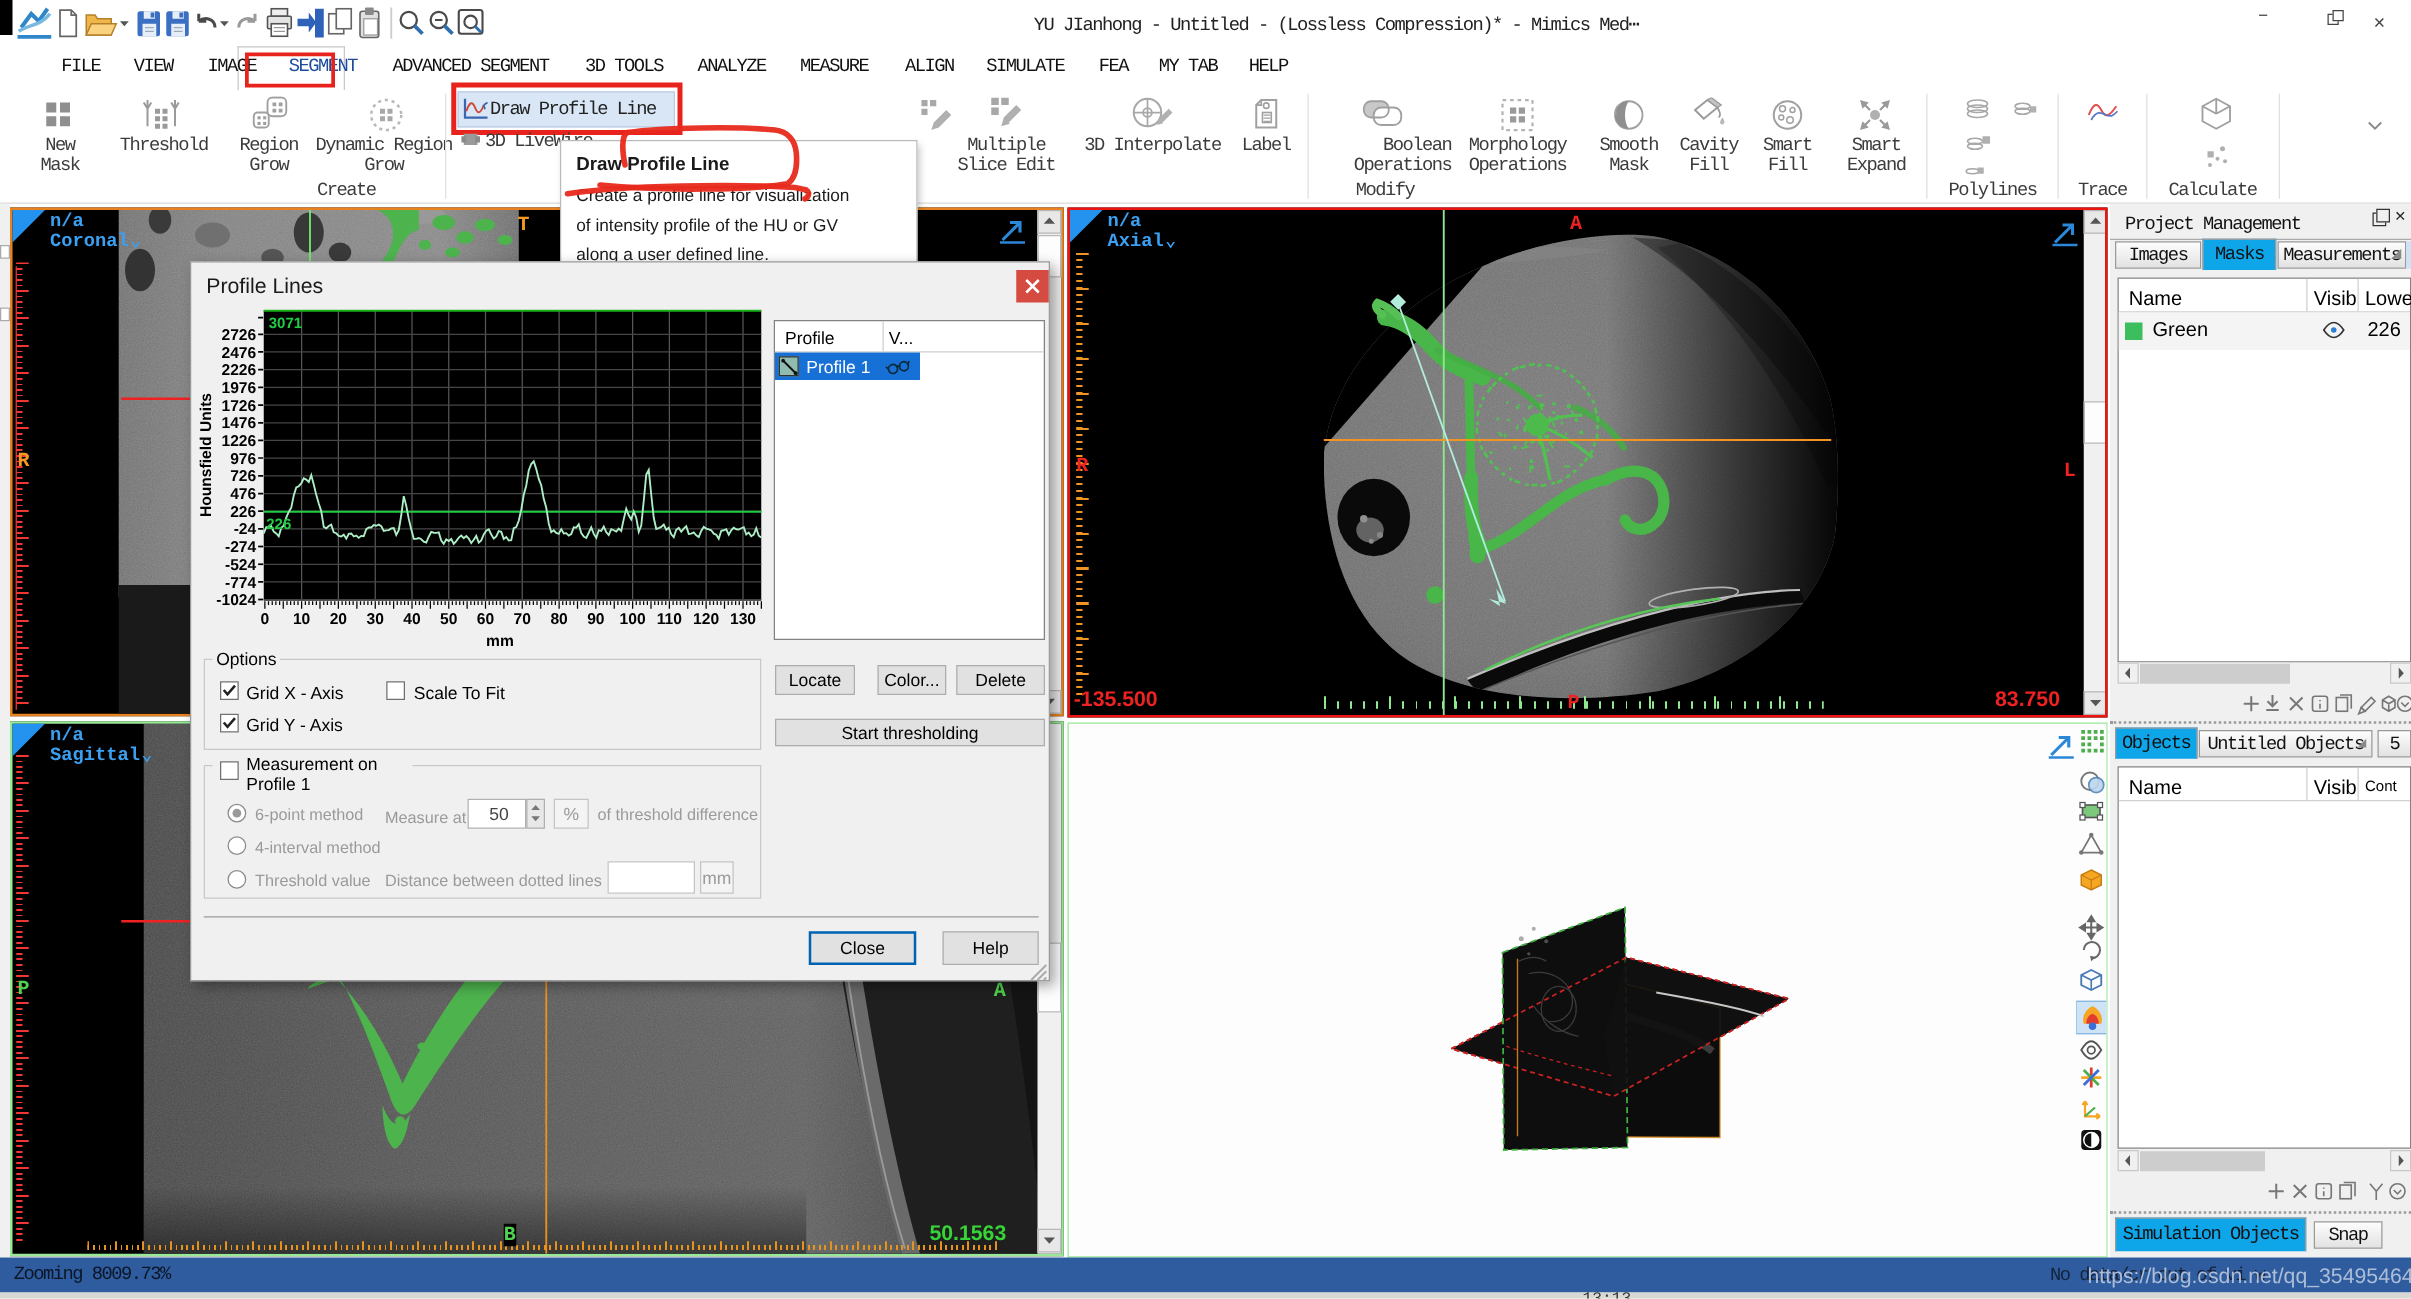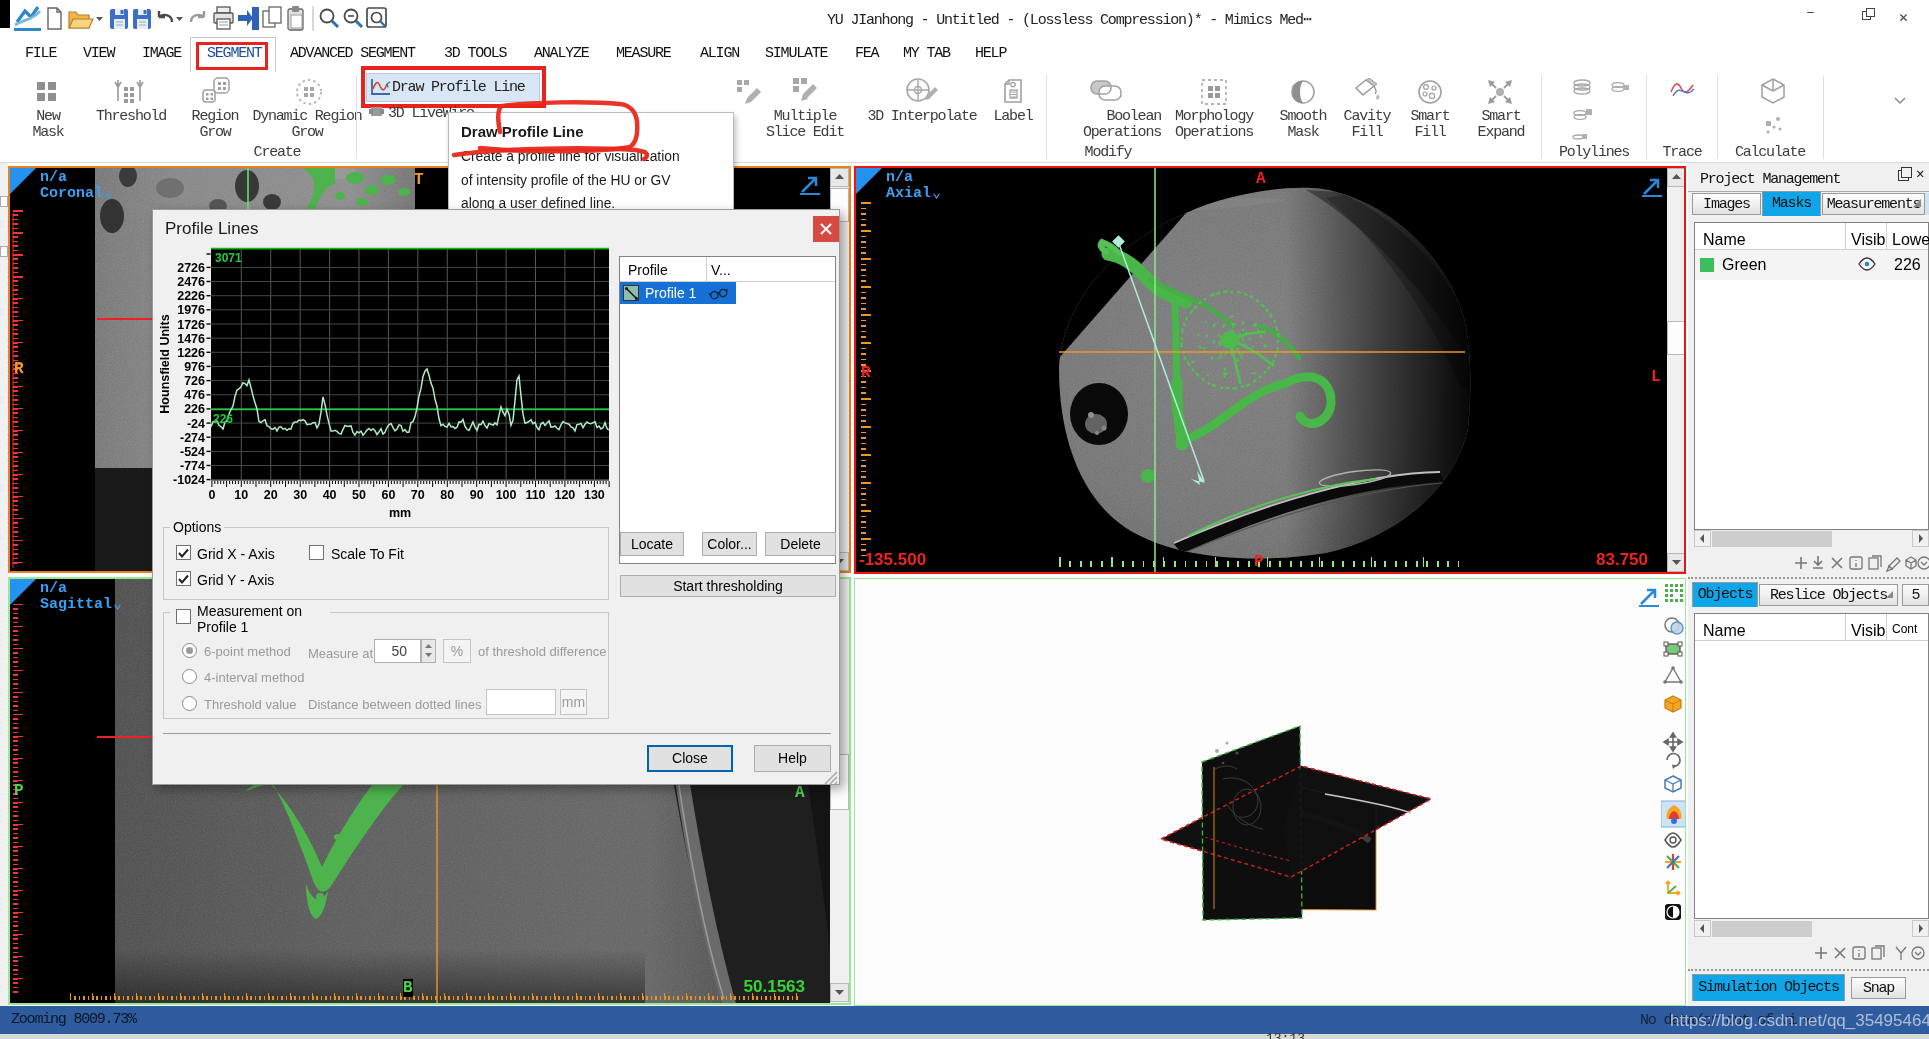--- a/index.html
+++ b/index.html
@@ -5,21 +5,21 @@
   * { margin:0; padding:0; box-sizing:border-box; }
   html,body { width:1929px; height:1039px; overflow:hidden; background:#fff; }
   #page { position:relative; width:1929px; height:1039px; font-family:"Liberation Mono",monospace;border-radius:23px; }
   .abs { position:absolute; }
   .mono { font-family:"Liberation Mono",monospace; }
   .sans { font-family:"Liberation Sans",sans-serif; }
 
   
   #titlebar { position:absolute; left:0; top:0; width:1929px; height:36px; background:#fff; }
   #menubar  { position:absolute; left:0; top:36px; width:1929px; height:36px; background:#fff; }
-  .menuitem { position:absolute; top:9px; font:15px "Liberation Mono",monospace; letter-spacing:-1.2px; color:#111; white-space:pre; }
+  .menuitem { position:absolute; top:9px; font:15px "Liberation Mono",monospace; letter-spacing:-1.2px; color:#111; white-space:pre;margin-left:24px; }
   #ribbon   { position:absolute; left:0; top:72px; width:1929px; height:91px; background:#fff; border-bottom:1px solid #d9d9d9; }
   .rlabel { position:absolute; font:15px "Liberation Mono",monospace; letter-spacing:-1.2px; color:#3c3c3c; text-align:center; white-space:pre; line-height:16px; }
   .glabel { position:absolute; top:72px; font:15px "Liberation Mono",monospace; letter-spacing:-1.2px; color:#3c3c3c; text-align:center; }
   .rsep { position:absolute; top:3px; width:1px; height:84px; background:#e0e0e0; }
 
   
   #vp-cor { position:absolute; left:8px;  top:166px; width:843px; height:407px; background:#000; border:2px solid #e8821e; }
   #vp-sag { position:absolute; left:8px;  top:577px; width:843px; height:428px; background:#000; border:2px solid #98e898; }
   #vp-axi { position:absolute; left:854px; top:166px; width:832px; height:408px; background:#000; border:2px solid #ee1511; overflow:hidden; }
   #vp-3d  { position:absolute; left:854px; top:578px; width:832px; height:428px; background:#fdfdfd; border:1px solid #98e898; overflow:hidden; }
@@ -837,21 +837,21 @@
         <path d="M96,12 L104,4 L107,7 L99,15 Z"></path>
           <path d="M96,12 l-2,5 5,-2 Z"></path>
         <path d="M118,3 l5,3 v6 l-5,3 l-5,-3 v-6 Z M113,6 l5,3 l5,-3 M118,9 v6"></path>
         <circle cx="131" cy="9" r="6"></circle>
           <path d="M128,8 l3,3 3,-3"></path>
       </g>
     </svg>
     <div class="abs" style="left:0;top:414px;width:241px;height:2px;border-top:2px dotted #999;"></div>
 
     <div class="tabact" style="left:4px;top:419px;width:66px;line-height:24px;">Objects</div>
-    <div class="tabbtn" style="left:71px;top:421px;width:139px;line-height:21px;">Reslice Objects</div>
+    <div class="tabbtn" style="left:71px;top:421px;width:139px;line-height:21px;">Untitled Objects</div>
     <div class="abs" style="left:198px;top:428px;width:0;height:0;border-bottom:7px solid #8a8a8a;border-left:7px solid transparent;"></div>
     <div class="tabbtn" style="left:214px;top:421px;width:27px;line-height:21px;overflow:hidden;">5</div>
     <div class="ptable" style="left:6px;top:450px;width:235px;height:306px;">
       <div class="abs sans" style="left:8px;top:8px;font-size:16px;color:#000;">Name</div>
       <div class="abs sans" style="left:156px;top:8px;font-size:16px;color:#000;">Visib</div>
       <div class="abs sans" style="left:197px;top:8px;font-size:12px;color:#000;">Cont</div>
       <div class="abs" style="left:150px;top:0;width:1px;height:26px;background:#d0d0d0;"></div>
       <div class="abs" style="left:191px;top:0;width:1px;height:26px;background:#d0d0d0;"></div>
       <div class="abs" style="left:0;top:26px;width:233px;height:1px;background:#d0d0d0;"></div>
     </div>
@@ -1125,21 +1125,21 @@
           <line x1="444.3" y1="271" x2="444.3" y2="274"></line>
           <line x1="447.2" y1="271" x2="447.2" y2="274"></line>
           <line x1="450.2" y1="271" x2="450.2" y2="274"></line>
           <line x1="453.1" y1="271" x2="453.1" y2="274"></line>
           <line x1="456.1" y1="271" x2="456.1" y2="277"></line>
         </g>
       <line x1="53.5" y1="44" x2="57.5" y2="44" stroke="#000" stroke-width="1.4"></line>
       <text x="16" y="154" font-family="Liberation Sans" font-size="12.5" font-weight="bold" fill="#000" transform="rotate(-90 16 154)" text-anchor="middle">Hounsfield Units</text>
     </svg>
 
-    <div class="abs" style="left:466px;top:46px;width:217px;height:308px;background:#fff;border:1px solid #828282;">
+    <div class="abs" style="left:466px;top:46px;width:217px;height:256px;background:#fff;border:1px solid #828282;">
       <div class="abs sans" style="left:8px;top:5px;font-size:14px;">Profile</div>
       <div class="abs sans" style="left:91px;top:5px;font-size:14px;">V...</div>
       <div class="abs" style="left:86px;top:0;width:1px;height:24px;background:#d0d0d0;"></div>
       <div class="abs" style="left:0;top:24px;width:215px;height:1px;background:#d0d0d0;"></div>
       <div class="abs" style="left:0;top:25px;width:116px;height:22px;background:#1670d6;">
         <div class="abs" style="left:3px;top:3px;width:16px;height:16px;background:#8fbcae;border:1px solid #333;"><svg width="16" height="16" viewBox="0 0 16 16">
               <path d="M2,2 L13,13" stroke="#111" stroke-width="1.5"></path>
               <circle cx="2.5" cy="2.5" r="1.5" fill="#111"></circle>
               <circle cx="12.5" cy="12.5" r="1.5" fill="#111"></circle>
             </svg></div>

